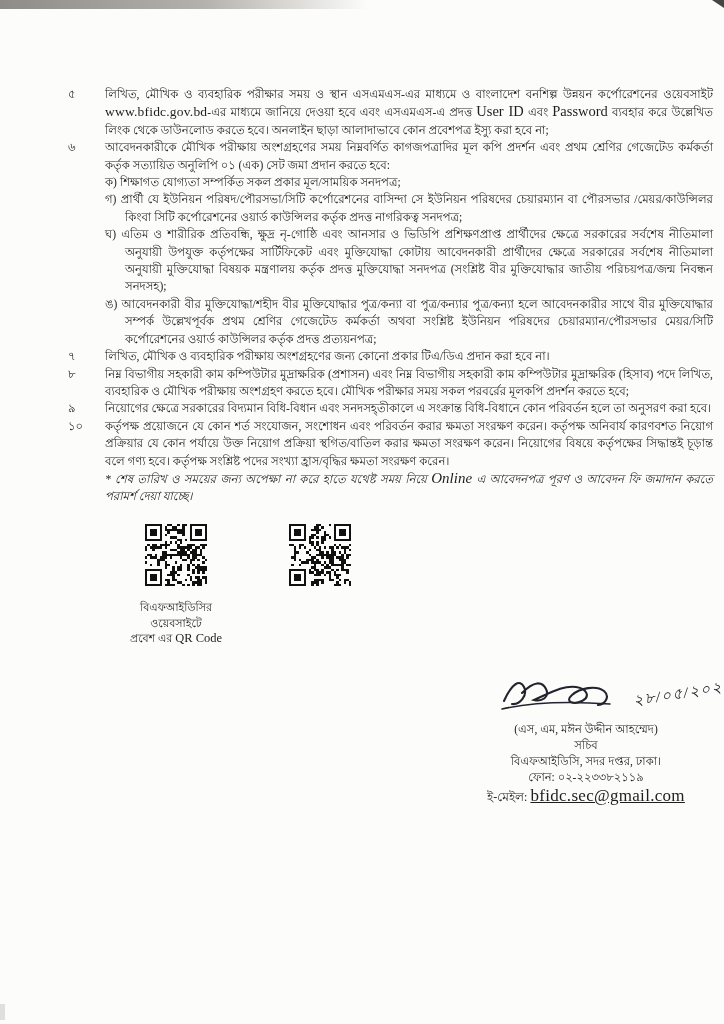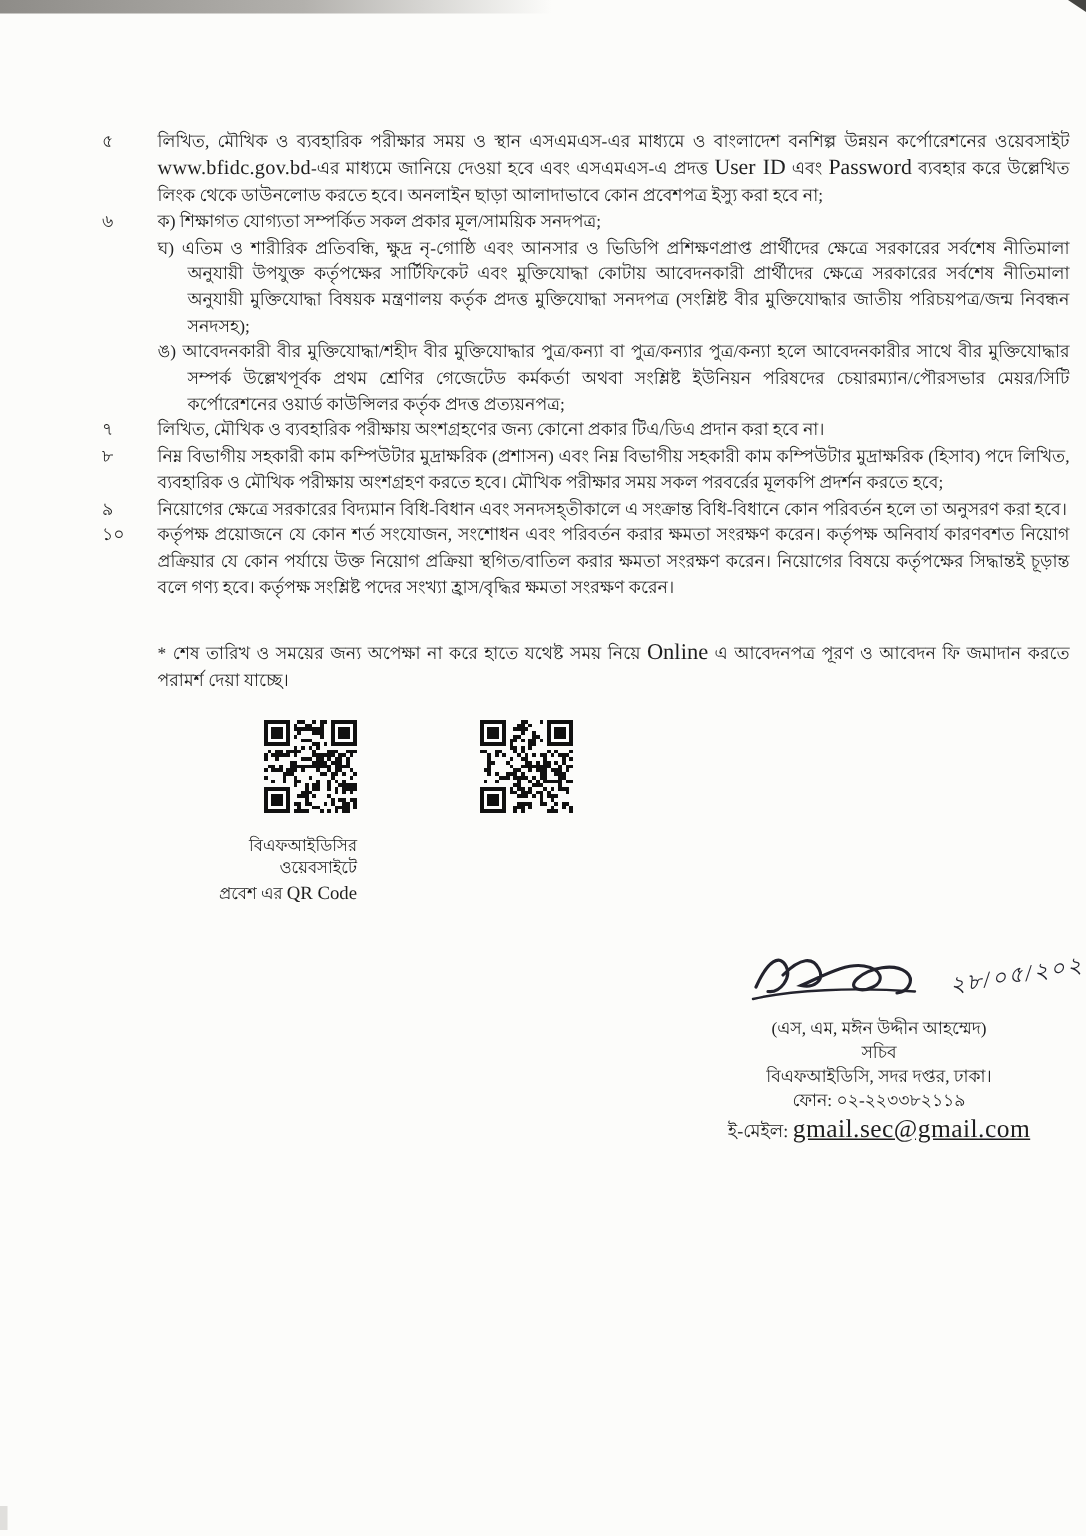--- a/index.html
+++ b/index.html
@@ -17,24 +17,24 @@
   .scan-smudge{position:absolute;bottom:4px;left:0;width:5px;height:16px;background:#c9c7c3;opacity:.55;}
 
   .content{position:absolute;top:86px;left:68px;width:645px;}
   .item{display:flex;}
   .num{flex:0 0 37px;}
   .itext{flex:1;text-align:justify;}
   .sub{padding-left:20px;text-indent:-20px;text-align:justify;font-family:Liberation Serif, serif;}
   .url{font-size:13.5px;letter-spacing:.2px;}
   .latin-big{font-size:14.5px;}
   .online-word{font-size:15px;}
-  .note{margin-top:27px;padding-left:37px;text-align:justify;}
+  .note{margin-top:0;padding-left:37px;text-align:justify;font-style:italic;}
 
   .qr-row{margin-top:18px;padding-left:46px;display:flex;gap:20px;}
-  .qr-fig{width:124px;text-align:right;}
+  .qr-fig{width:124px;text-align:center;}
   .qr-fig svg{width:62px;height:62px;display:inline-block;}
   .qr-label{margin-top:9px;font-size:11px;line-height:15.5px;}
   .qr-en{font-size:12.5px;}
 
   .sign-block{margin-top:24px;margin-left:368px;width:300px;text-align:center;}
   .sig-row{position:relative;height:50px;}
   .sig-svg{position:absolute;left:62px;top:0;}
   .sig-date{position:absolute;right:2px;top:14px;transform:rotate(-9deg);
     font-size:15px;letter-spacing:1.5px;color:#23232d;font-style:italic;}
   .sig-line{font-size:11.5px;line-height:16px;}
@@ -52,21 +52,23 @@
   <div class="content">
 
     <div class="item">
       <span class="num">৫</span>
       <div class="itext"><span>লিখিত, মৌখিক ও ব্যবহারিক পরীক্ষার সময় ও স্থান এসএমএস-এর মাধ্যমে ও বাংলাদেশ বনশিল্প উন্নয়ন কর্পোরেশনের ওয়েবসাইট </span><span class="url">www.bfidc.gov.bd</span><span>-এর মাধ্যমে জানিয়ে দেওয়া হবে এবং এসএমএস-এ প্রদত্ত </span><span class="latin-big">User ID</span><span> এবং </span><span class="latin-big">Password</span><span> ব্যবহার করে উল্লেখিত লিংক থেকে ডাউনলোড করতে হবে। অনলাইন ছাড়া আলাদাভাবে কোন প্রবেশপত্র ইস্যু করা হবে না;</span></div>
     </div>
 
     <div class="item">
       <span class="num">৬</span>
       <div class="itext">
+        <div>আবেদনকারীকে মৌখিক পরীক্ষায় অংশগ্রহণের সময় নিম্নবর্ণিত কাগজপত্রাদির মূল কপি প্রদর্শন এবং প্রথম শ্রেণির গেজেটেড কর্মকর্তা কর্তৃক সত্যায়িত অনুলিপি ০১ (এক) সেট জমা প্রদান করতে হবে:</div>
         <div class="sub"><span>ক)</span> <span>শিক্ষাগত যোগ্যতা সম্পর্কিত সকল প্রকার মূল/সাময়িক সনদপত্র;</span></div>
+        <div class="sub"><span>গ)</span> <span>প্রার্থী যে ইউনিয়ন পরিষদ/পৌরসভা/সিটি কর্পোরেশনের বাসিন্দা সে ইউনিয়ন পরিষদের চেয়ারম্যান বা পৌরসভার /মেয়র/কাউন্সিলর কিংবা সিটি কর্পোরেশনের ওয়ার্ড কাউন্সিলর কর্তৃক প্রদত্ত নাগরিকত্ব সনদপত্র;</span></div>
         <div class="sub"><span>ঘ)</span> <span>এতিম ও শারীরিক প্রতিবন্ধি, ক্ষুদ্র নৃ-গোষ্ঠি এবং আনসার ও ভিডিপি প্রশিক্ষণপ্রাপ্ত প্রার্থীদের ক্ষেত্রে সরকারের সর্বশেষ নীতিমালা অনুযায়ী উপযুক্ত কর্তৃপক্ষের সার্টিফিকেট এবং মুক্তিযোদ্ধা কোটায় আবেদনকারী প্রার্থীদের ক্ষেত্রে সরকারের সর্বশেষ নীতিমালা অনুযায়ী মুক্তিযোদ্ধা বিষয়ক মন্ত্রণালয় কর্তৃক প্রদত্ত মুক্তিযোদ্ধা সনদপত্র (সংশ্লিষ্ট বীর মুক্তিযোদ্ধার জাতীয় পরিচয়পত্র/জন্ম নিবন্ধন সনদসহ);</span></div>
         <div class="sub"><span>ঙ)</span> <span>আবেদনকারী বীর মুক্তিযোদ্ধা/শহীদ বীর মুক্তিযোদ্ধার পুত্র/কন্যা বা পুত্র/কন্যার পুত্র/কন্যা হলে আবেদনকারীর সাথে বীর মুক্তিযোদ্ধার সম্পর্ক উল্লেখপূর্বক প্রথম শ্রেণির গেজেটেড কর্মকর্তা অথবা সংশ্লিষ্ট ইউনিয়ন পরিষদের চেয়ারম্যান/পৌরসভার মেয়র/সিটি কর্পোরেশনের ওয়ার্ড কাউন্সিলর কর্তৃক প্রদত্ত প্রত্যয়নপত্র;</span></div>
       </div>
     </div>
 
     <div class="item">
       <span class="num">৭</span>
       <div class="itext">লিখিত, মৌখিক ও ব্যবহারিক পরীক্ষায় অংশগ্রহণের জন্য কোনো প্রকার টিএ/ডিএ প্রদান করা হবে না।</div>
     </div>
     <div class="item">
@@ -505,17 +507,17 @@
         <svg class="sig-svg" width="130" height="46" viewBox="0 0 130 46">
           <path d="M6 30 C14 12, 22 8, 26 16 C30 24, 22 34, 14 33 M24 22 C36 10, 44 10, 48 18 C52 26, 44 31, 36 29 C52 22, 66 14, 78 16 C90 18, 92 26, 84 30 C76 34, 66 31, 74 24 C82 17, 98 14, 106 20 C112 25, 108 33, 100 34" fill="none" stroke="#23232d" stroke-width="2.1" stroke-linecap="round"></path>
           <path d="M4 38 C30 32, 70 30, 112 33" fill="none" stroke="#23232d" stroke-width="1.6" stroke-linecap="round"></path>
         </svg>
         <span class="sig-date">২৮/০৫/২০২৪</span>
       </div>
       <div class="sig-line">(এস, এম, মঈন উদ্দীন আহম্মেদ)</div>
       <div class="sig-line">সচিব</div>
       <div class="sig-line">বিএফআইডিসি, সদর দপ্তর, ঢাকা।</div>
       <div class="sig-line">ফোন: ০২-২২৩৩৮২১১৯</div>
-      <div class="email-line"><span>ই-মেইল: </span><span class="email-addr">gmail.sec@gmail.com</span></div>
+      <div class="email-line"><span>ই-মেইল: </span><span class="email-addr">bfidc.sec@gmail.com</span></div>
     </div>
 
   </div>
 </div>
 
 </body></html>

